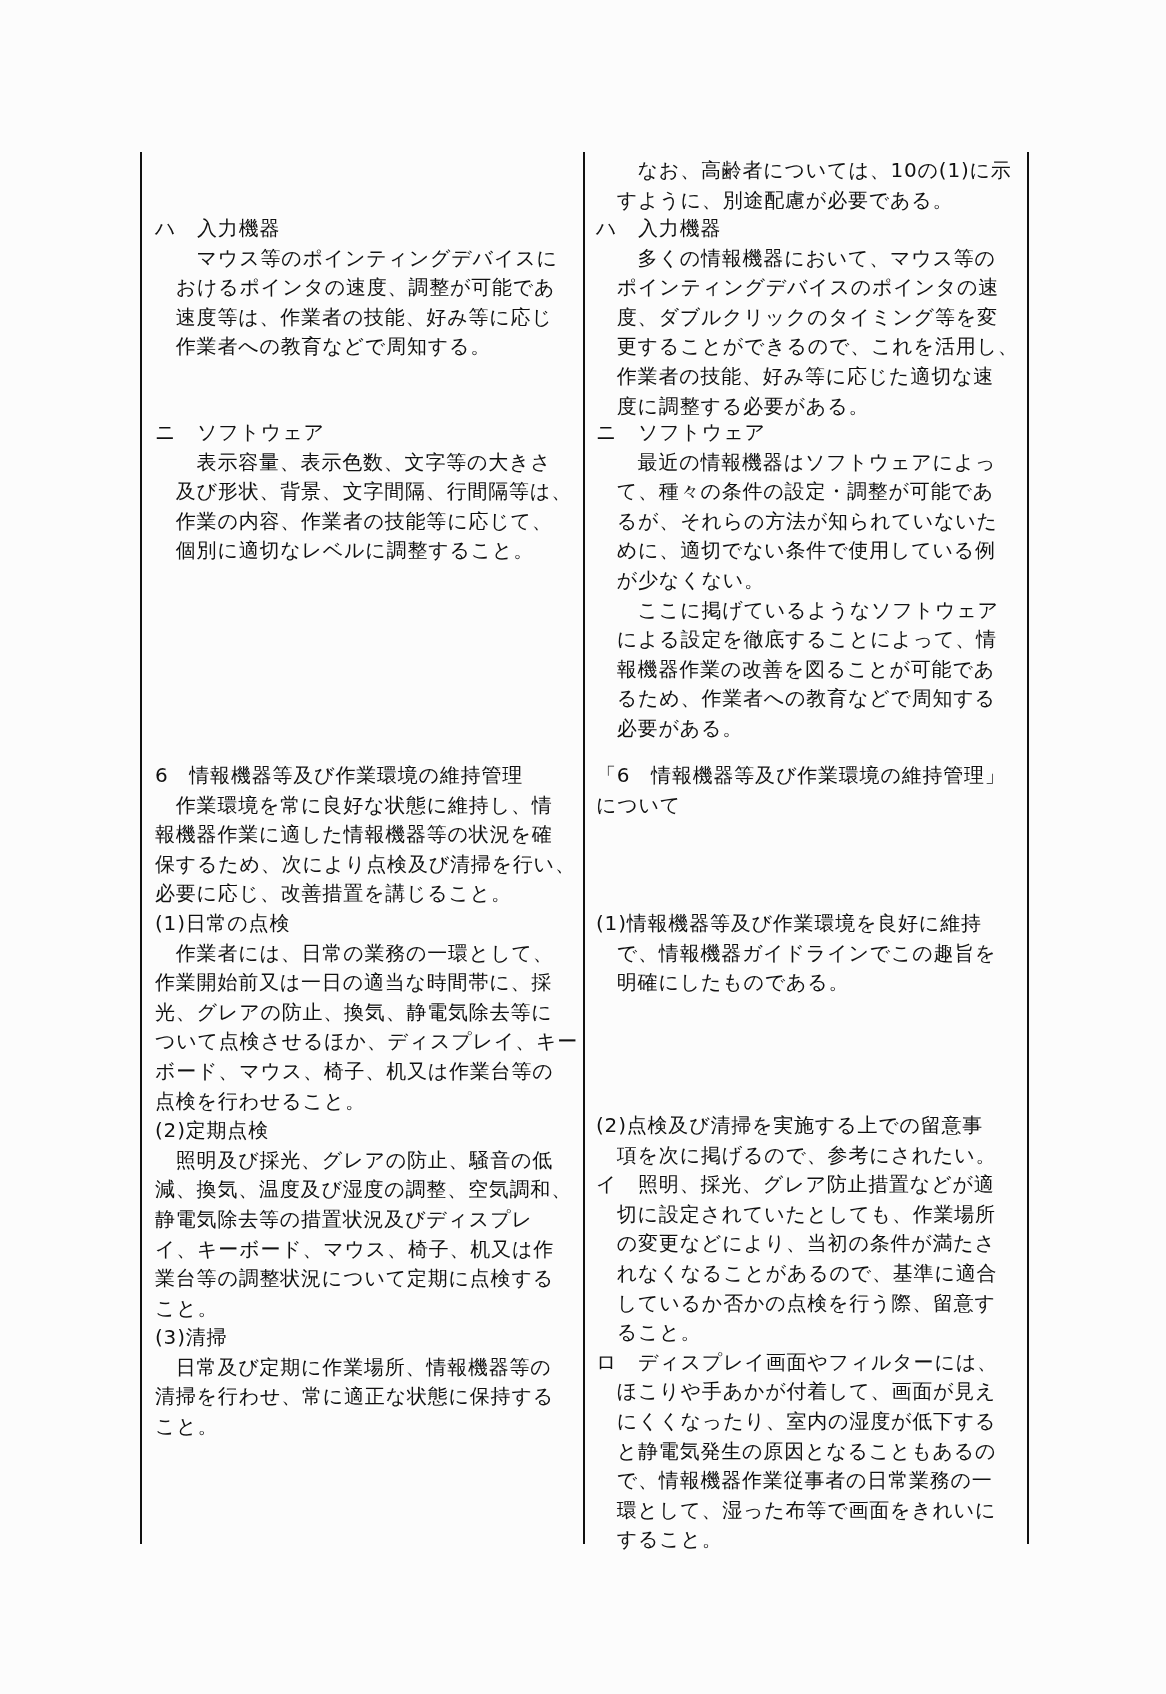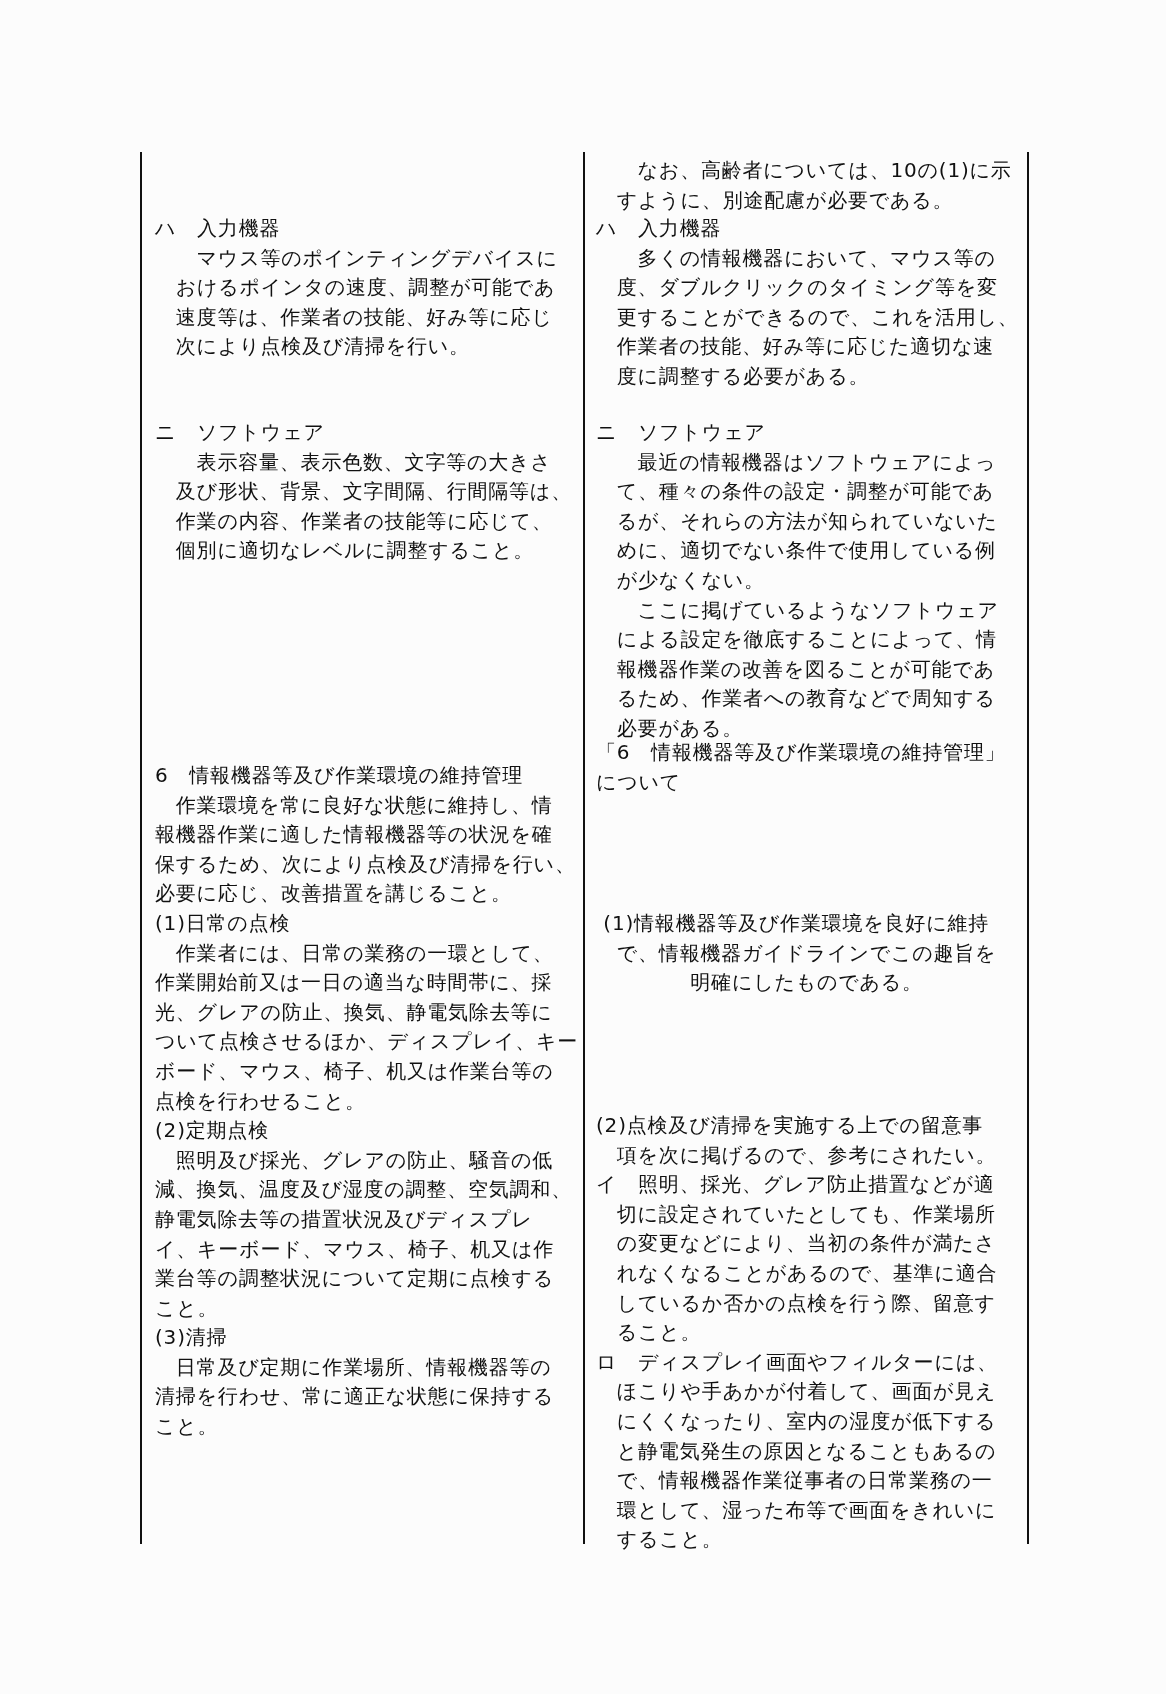--- a/index.html
+++ b/index.html
@@ -14,24 +14,24 @@
   .right { left:596px; }
 </style>
 </head>
 <body>
 
 <div class="rule" style="left:140px; top:152px; height:1392px;"></div>
 <div class="rule" style="left:583px; top:152px; height:1392px;"></div>
 <div class="rule" style="left:1027px; top:152px; height:1392px;"></div>
 
 <div id="left-col">
-    <div class="block left" style="top: 214px;"><span class="line">ハ　入力機器</span><span class="line">　　マウス等のポインティングデバイスに</span><span class="line">　おけるポインタの速度、調整が可能であ</span><span class="line">　速度等は、作業者の技能、好み等に応じ</span><span class="line">　次により点検及び清掃を行い。</span></div>
+    <div class="block left" style="top: 214px;"><span class="line">ハ　入力機器</span><span class="line">　　マウス等のポインティングデバイスに</span><span class="line">　おけるポインタの速度、調整が可能であ</span><span class="line">　速度等は、作業者の技能、好み等に応じ</span><span class="line">　作業者への教育などで周知する。</span></div>
     <div class="block left" style="top: 418px;"><span class="line">ニ　ソフトウェア</span><span class="line">　　表示容量、表示色数、文字等の大きさ</span><span class="line">　及び形状、背景、文字間隔、行間隔等は、</span><span class="line">　作業の内容、作業者の技能等に応じて、</span><span class="line">　個別に適切なレベルに調整すること。</span></div>
     <div class="block left" style="top: 761px;"><span class="line">6　情報機器等及び作業環境の維持管理</span><span class="line">　作業環境を常に良好な状態に維持し、情</span><span class="line">報機器作業に適した情報機器等の状況を確</span><span class="line">保するため、次により点検及び清掃を行い、</span><span class="line">必要に応じ、改善措置を講じること。</span><span class="line">(1)日常の点検</span><span class="line">　作業者には、日常の業務の一環として、</span><span class="line">作業開始前又は一日の適当な時間帯に、採</span><span class="line">光、グレアの防止、換気、静電気除去等に</span><span class="line">ついて点検させるほか、ディスプレイ、キー</span><span class="line">ボード、マウス、椅子、机又は作業台等の</span><span class="line">点検を行わせること。</span><span class="line">(2)定期点検</span><span class="line">　照明及び採光、グレアの防止、騒音の低</span><span class="line">減、換気、温度及び湿度の調整、空気調和、</span><span class="line">静電気除去等の措置状況及びディスプレ</span><span class="line">イ、キーボード、マウス、椅子、机又は作</span><span class="line">業台等の調整状況について定期に点検する</span><span class="line">こと。</span><span class="line">(3)清掃</span><span class="line">　日常及び定期に作業場所、情報機器等の</span><span class="line">清掃を行わせ、常に適正な状態に保持する</span><span class="line">こと。</span></div>
   </div>
 <div id="right-col">
     <div class="block right" style="top: 156px;"><span class="line">　　なお、高齢者については、10の(1)に示</span><span class="line">　すように、別途配慮が必要である。</span></div>
-    <div class="block right" style="top: 214px;"><span class="line">ハ　入力機器</span><span class="line">　　多くの情報機器において、マウス等の</span><span class="line">　度、ダブルクリックのタイミング等を変</span><span class="line">　更することができるので、これを活用し、</span><span class="line">　作業者の技能、好み等に応じた適切な速</span><span class="line">　度に調整する必要がある。</span></div>
+    <div class="block right" style="top: 214px;"><span class="line">ハ　入力機器</span><span class="line">　　多くの情報機器において、マウス等の</span><span class="line">　ポインティングデバイスのポインタの速</span><span class="line">　度、ダブルクリックのタイミング等を変</span><span class="line">　更することができるので、これを活用し、</span><span class="line">　作業者の技能、好み等に応じた適切な速</span><span class="line">　度に調整する必要がある。</span></div>
     <div class="block right" style="top: 418px;"><span class="line">ニ　ソフトウェア</span><span class="line">　　最近の情報機器はソフトウェアによっ</span><span class="line">　て、種々の条件の設定・調整が可能であ</span><span class="line">　るが、それらの方法が知られていないた</span><span class="line">　めに、適切でない条件で使用している例</span><span class="line">　が少なくない。</span><span class="line">　　ここに掲げているようなソフトウェア</span><span class="line">　による設定を徹底することによって、情</span><span class="line">　報機器作業の改善を図ることが可能であ</span><span class="line">　るため、作業者への教育などで周知する</span><span class="line">　必要がある。</span></div>
-    <div class="block right" style="top: 738px;"><span class="line">「6　情報機器等及び作業環境の維持管理」</span><span class="line">について</span></div>
-    <div class="block right" style="top: 909px; text-align: center;"><span class="line">(1)情報機器等及び作業環境を良好に維持</span><span class="line">　で、情報機器ガイドラインでこの趣旨を</span><span class="line">　明確にしたものである。</span></div>
+    <div class="block right" style="top: 761px;"><span class="line">「6　情報機器等及び作業環境の維持管理」</span><span class="line">について</span></div>
+    <div class="block right" style="top: 909px;"><span class="line">(1)情報機器等及び作業環境を良好に維持</span><span class="line">　で、情報機器ガイドラインでこの趣旨を</span><span class="line">　明確にしたものである。</span></div>
     <div class="block right" style="top: 1111px;"><span class="line">(2)点検及び清掃を実施する上での留意事</span><span class="line">　項を次に掲げるので、参考にされたい。</span><span class="line">イ　照明、採光、グレア防止措置などが適</span><span class="line">　切に設定されていたとしても、作業場所</span><span class="line">　の変更などにより、当初の条件が満たさ</span><span class="line">　れなくなることがあるので、基準に適合</span><span class="line">　しているか否かの点検を行う際、留意す</span><span class="line">　ること。</span><span class="line">ロ　ディスプレイ画面やフィルターには、</span><span class="line">　ほこりや手あかが付着して、画面が見え</span><span class="line">　にくくなったり、室内の湿度が低下する</span><span class="line">　と静電気発生の原因となることもあるの</span><span class="line">　で、情報機器作業従事者の日常業務の一</span><span class="line">　環として、湿った布等で画面をきれいに</span><span class="line">　すること。</span></div>
   </div>
 
 </body></html>

